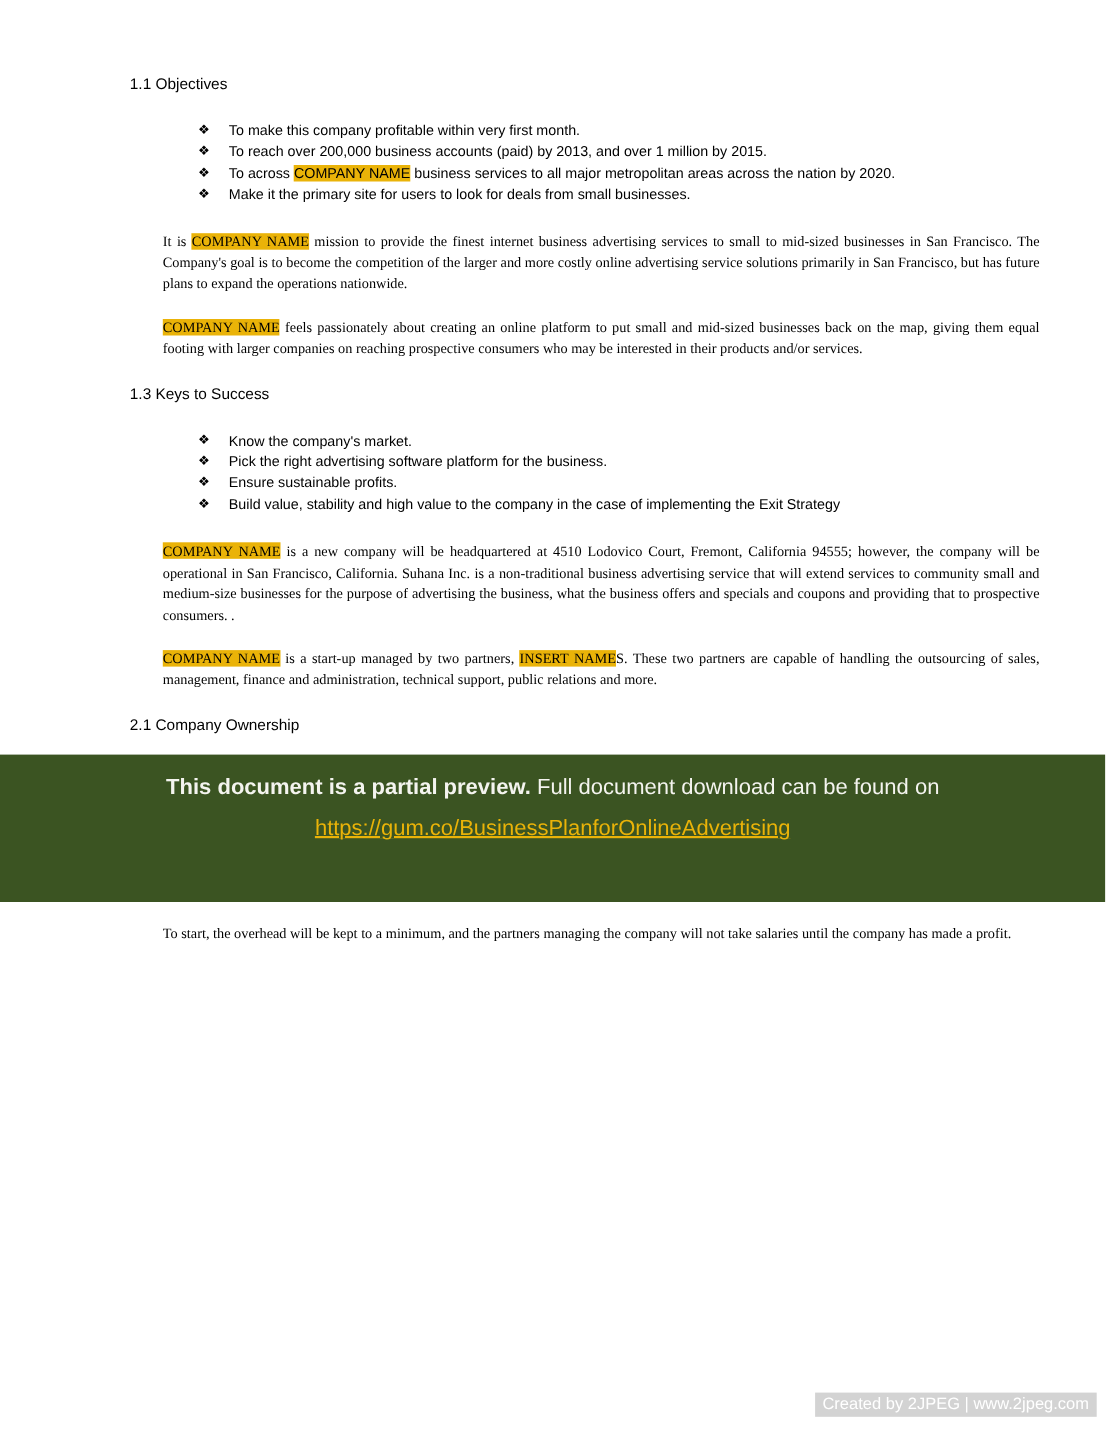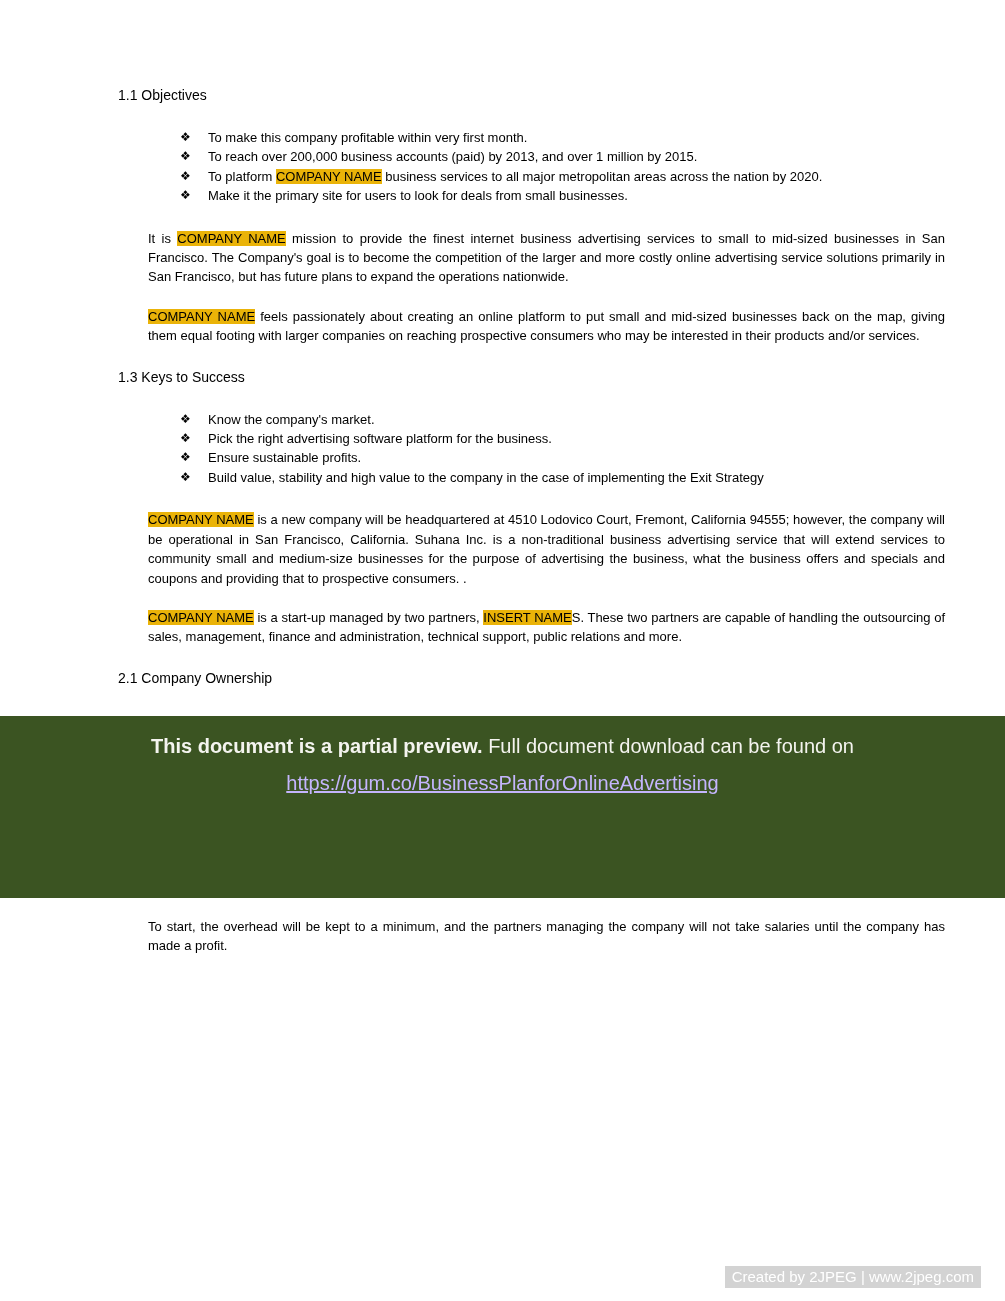--- a/index.html
+++ b/index.html
@@ -1,39 +1,40 @@
 <!DOCTYPE html>
 <html><head>
 <meta charset="utf-8">
 <style>
   html, body { margin: 0; padding: 0; background: #ffffff; }
   .page {
     position: relative;
     width: 1005px;
     height: 1301px;
     box-sizing: border-box;
-    padding-top: 86px;
+    padding-top: 67px;
     background: #ffffff;
     font-family: "Liberation Sans", sans-serif;
     color: #000000;
     overflow: hidden;
   }
   .heading {
     font-size: 14px;
     font-weight: 400;
     line-height: 19px;
     margin: 0 60px 0 118px;
   }
   .heading.mt20 { margin-top: 20px; }
   .heading.mt22 { margin-top: 22px; }
   .para {
     font-size: 13px;
     line-height: 19.4px;
     text-align: justify;
     margin: 23px 60px 0 148px;
+    font-family: Liberation Serif, serif;
   }
   .para.mt20 { margin-top: 20px; }
   .bullets {
     list-style: none;
     margin: 23px 60px 0 180px;
     padding: 0;
   }
   .bullets li {
     position: relative;
     padding-left: 28px;
@@ -42,60 +43,60 @@
   }
   .bullets .marker {
     position: absolute;
     left: 0;
     top: 0;
     font-size: 12px;
     line-height: 19.4px;
   }
   .hl { background: #eab308; }
   .banner {
-    margin-top: 28px;
-    height: 182px;
+    margin-top: 17px;
+    height: 134px;
     box-sizing: border-box;
     padding-top: 17px;
     background: #3b5422;
     color: #f4f4ef;
     text-align: center;
     font-size: 20px;
   }
   .banner-line { line-height: 26px; }
   .banner-line strong { font-weight: 700; }
   .banner-link-row { margin-top: 11px; line-height: 26px; }
   .banner-link {
-    color: #c4b5fd;
+    color: #eab308;
     text-decoration: underline;
     cursor: pointer;
   }
   .closing { margin-top: 19px; }
   .watermark {
     position: absolute;
-    right: 24px;
+    right: 8px;
     bottom: 13px;
     background: #d3d3d3;
     color: #ffffff;
     font-size: 15px;
     line-height: 17px;
     padding: 2px 7px 3px 7px;
     white-space: nowrap;
   }
 </style>
 </head>
 <body>
 
 <div class="page">
 
   <h2 class="heading">1.1 Objectives</h2>
   <ul class="bullets">
     <li><span class="marker">❖</span><span><span>To make this company profitable within very first month.</span></span></li>
     <li><span class="marker">❖</span><span><span>To reach over 200,000 business accounts (paid) by 2013, and over 1 million by 2015.</span></span></li>
-    <li><span class="marker">❖</span><span><span>To platform </span><span class="hl">COMPANY NAME</span><span> business services to all major metropolitan areas across the nation by 2020.</span></span></li>
+    <li><span class="marker">❖</span><span><span>To across </span><span class="hl">COMPANY NAME</span><span> business services to all major metropolitan areas across the nation by 2020.</span></span></li>
     <li><span class="marker">❖</span><span><span>Make it the primary site for users to look for deals from small businesses.</span></span></li>
   </ul>
 
   <p class="para"><span>It is </span><span class="hl">COMPANY NAME</span><span> mission to provide the finest internet business advertising services to small to mid-sized businesses in San Francisco.  The Company's goal is to become the competition of the larger and more costly online advertising service solutions primarily in San Francisco, but has future plans to expand the operations nationwide.</span></p>
   <p class="para mt20"><span class="hl">COMPANY NAME</span><span> feels passionately about creating an online platform to put small and mid-sized businesses back on the map, giving them equal footing with larger companies on reaching prospective consumers who may be interested in their products and/or services.</span></p>
 
   <h2 class="heading mt22">1.3 Keys to Success</h2>
   <ul class="bullets">
     <li><span class="marker">❖</span><span><span>Know the company's market.</span></span></li>
     <li><span class="marker">❖</span><span><span>Pick the right advertising software platform for the business.</span></span></li>

